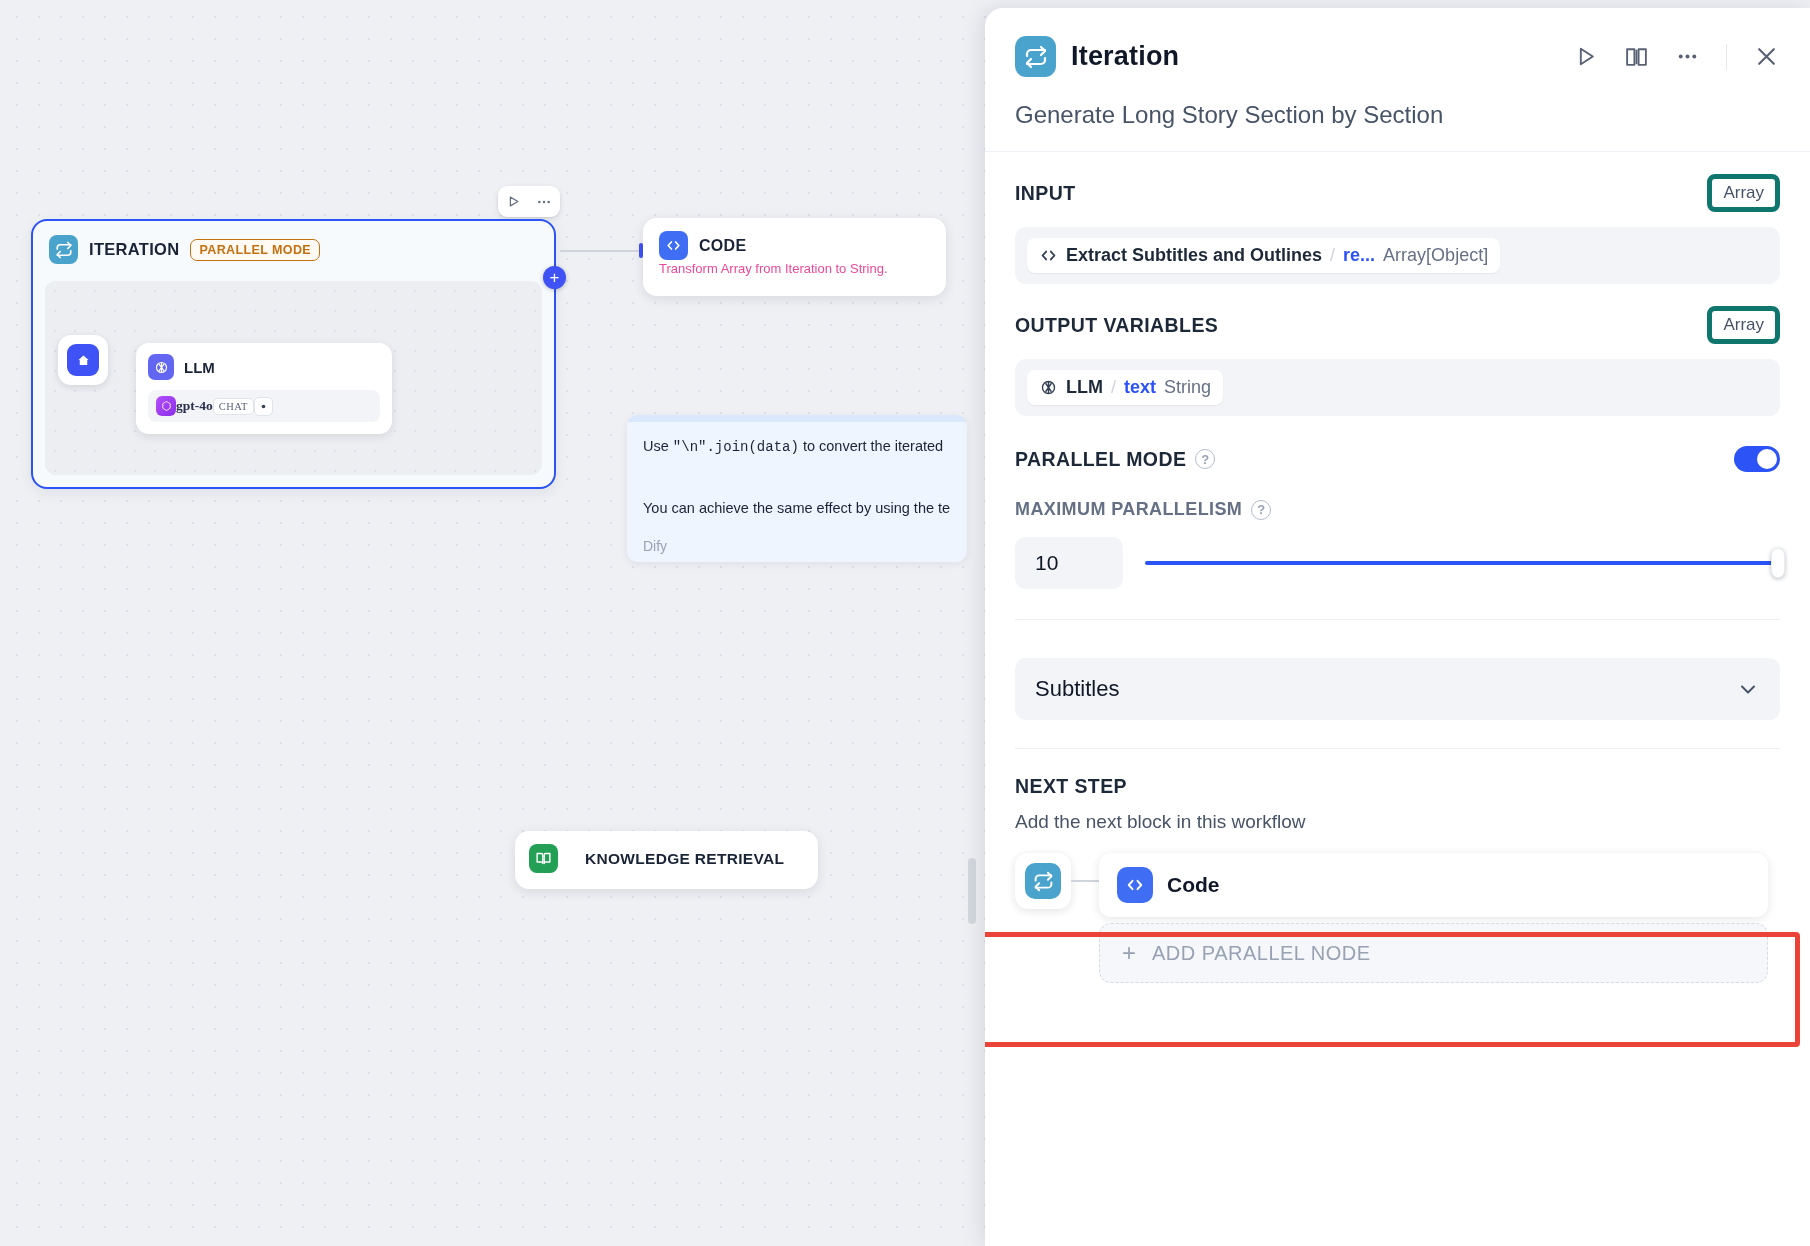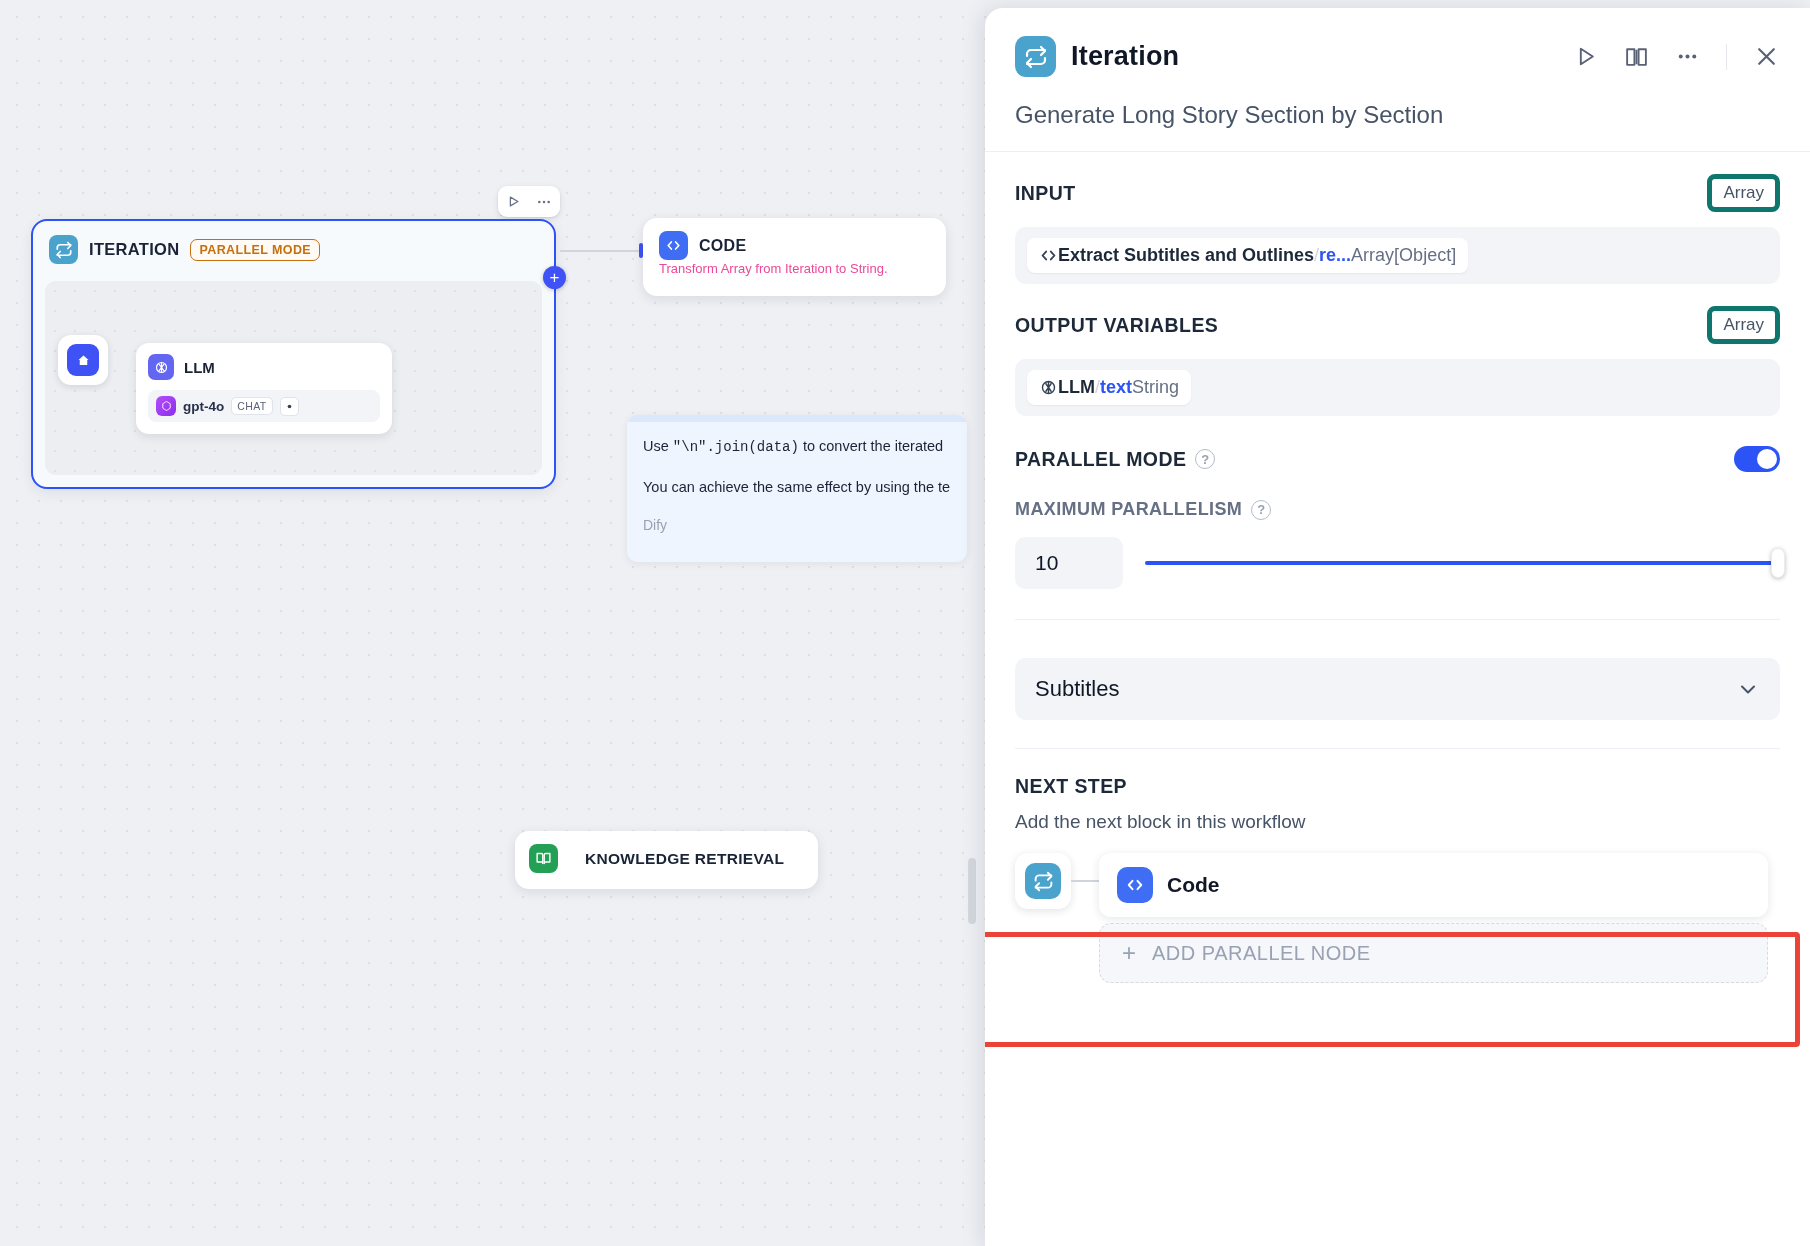--- a/index.html
+++ b/index.html
@@ -79,21 +79,21 @@
   .llm-card {
     position: absolute; left: 91px; top: 62px;
     width: 256px; border-radius: 13px; background: #fff;
     box-shadow: 0 3px 10px rgba(16,24,40,.10);
     padding: 11px 12px 12px 12px;
   }
   .llm-head { display: flex; align-items: center; gap: 10px; }
   .llm-name { font-size: 15px; font-weight: 600; color: #1b2437; }
   .model-row {
     margin-top: 10px; background: #f2f4f7; border-radius: 8px;
-    display: flex; align-items: center; gap: 7px; padding: 6px 8px;
+    display: flex; align-items: center; padding: 6px 8px; font-family: Liberation Serif, serif;
   }
   .model-avatar {
     width: 20px; height: 20px; border-radius: 6px;
     background: linear-gradient(135deg,#b44dfd,#8b2fe8);
     display:flex;align-items:center;justify-content:center;
   }
   .model-name { font-size: 13.5px; font-weight: 600; color: #28304a; }
   .tag-chat {
     font-size: 10.5px; letter-spacing: .4px; color: #5b6478;
     border: 1px solid #dfe3ea; background: #fff;
@@ -143,21 +143,21 @@
     background: #eff5fe; border-radius: 11px;
     box-shadow: 0 2px 8px rgba(16,24,40,.07);
     overflow: hidden;
   }
   .note-bar { height: 7px; background: #dbe7fb; }
   .note-body { padding: 14px 16px; }
   .note-line { font-size: 14.5px; color: #1b2437; line-height: 1.4; white-space: nowrap; }
   .note-line code {
     font-family: "Liberation Mono", monospace; font-size: 14px;
   }
-  .note-line2 { margin-top: 19px; }
+  .note-line2 { margin-top: 40px; }
   .note-author { margin-top: 20px; font-size: 14px; color: #98a2b3; }
 
   
   .kr-node {
     position: absolute; left: 515px; top: 831px;
     width: 303px; border-radius: 14px; background: #fff;
     box-shadow: 0 3px 12px rgba(16,24,40,.10);
     padding: 13px 14px 16px 14px;
   }
   .kr-head { display: flex; align-items: center; gap: 27px; }
@@ -222,21 +222,21 @@
   .type-pill {
     margin-left: auto;
     border: 5px solid #0f766e; border-radius: 8px;
     padding: 4px 11px; font-size: 17px; color: #475467; background: #fff;
   }
   .var-box {
     margin-top: 15px; background: #f2f4f7; border-radius: 11px;
     padding: 11px 12px;
   }
   .var-chip {
-    display: inline-flex; align-items: center; 
+    display: inline-flex; align-items: center; gap: 8px;
     background: #fff; border-radius: 8px; padding: 7px 12px;
     box-shadow: 0 1px 2px rgba(16,24,40,.06);
     max-width: 100%;
   }
   .chip-ico { color: #344054; display:flex; flex: 0 0 auto; }
   .chip-node { font-size: 18px; font-weight: 700; color: #1d2939; white-space: nowrap; }
   .chip-slash { color: #d0d5dd; font-size: 18px; }
   .chip-var { font-size: 18px; font-weight: 700; color: #2b53f5; white-space: nowrap; }
   .chip-type { font-size: 18px; color: #667085; white-space: nowrap; }
 

